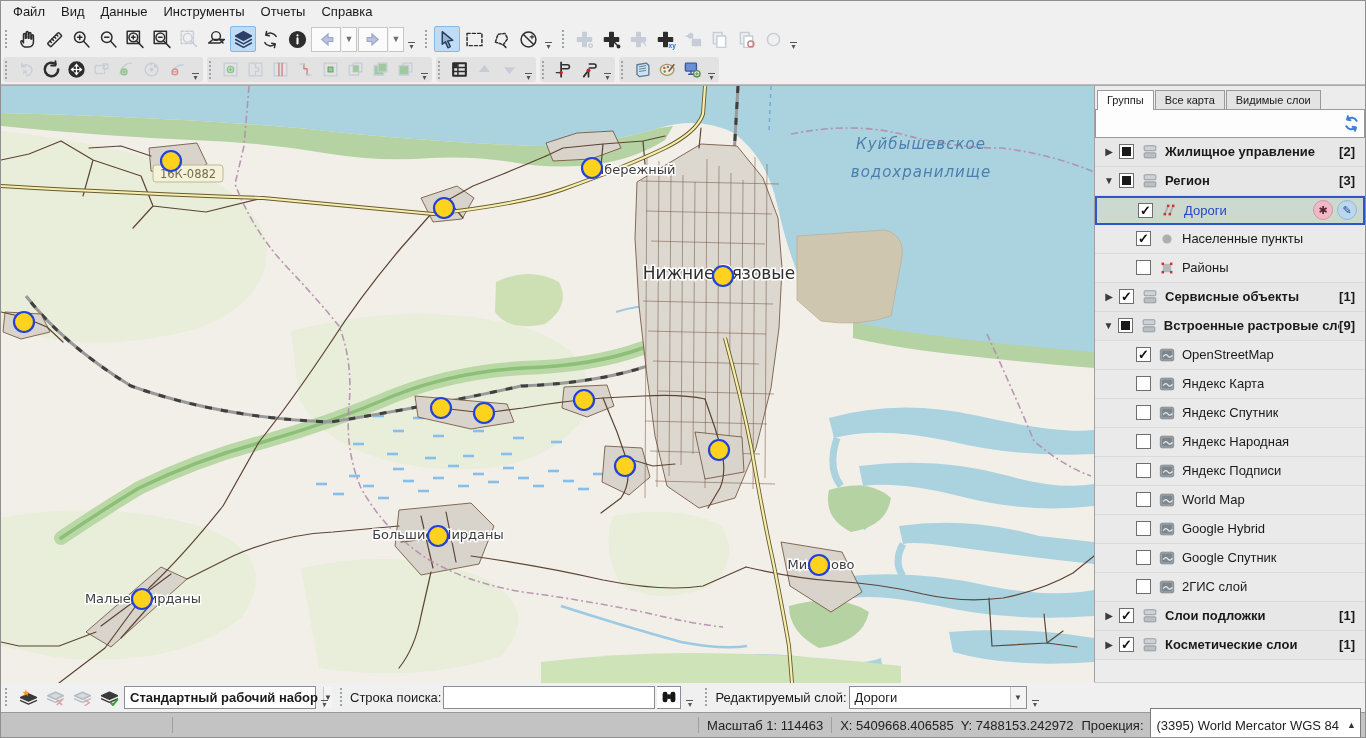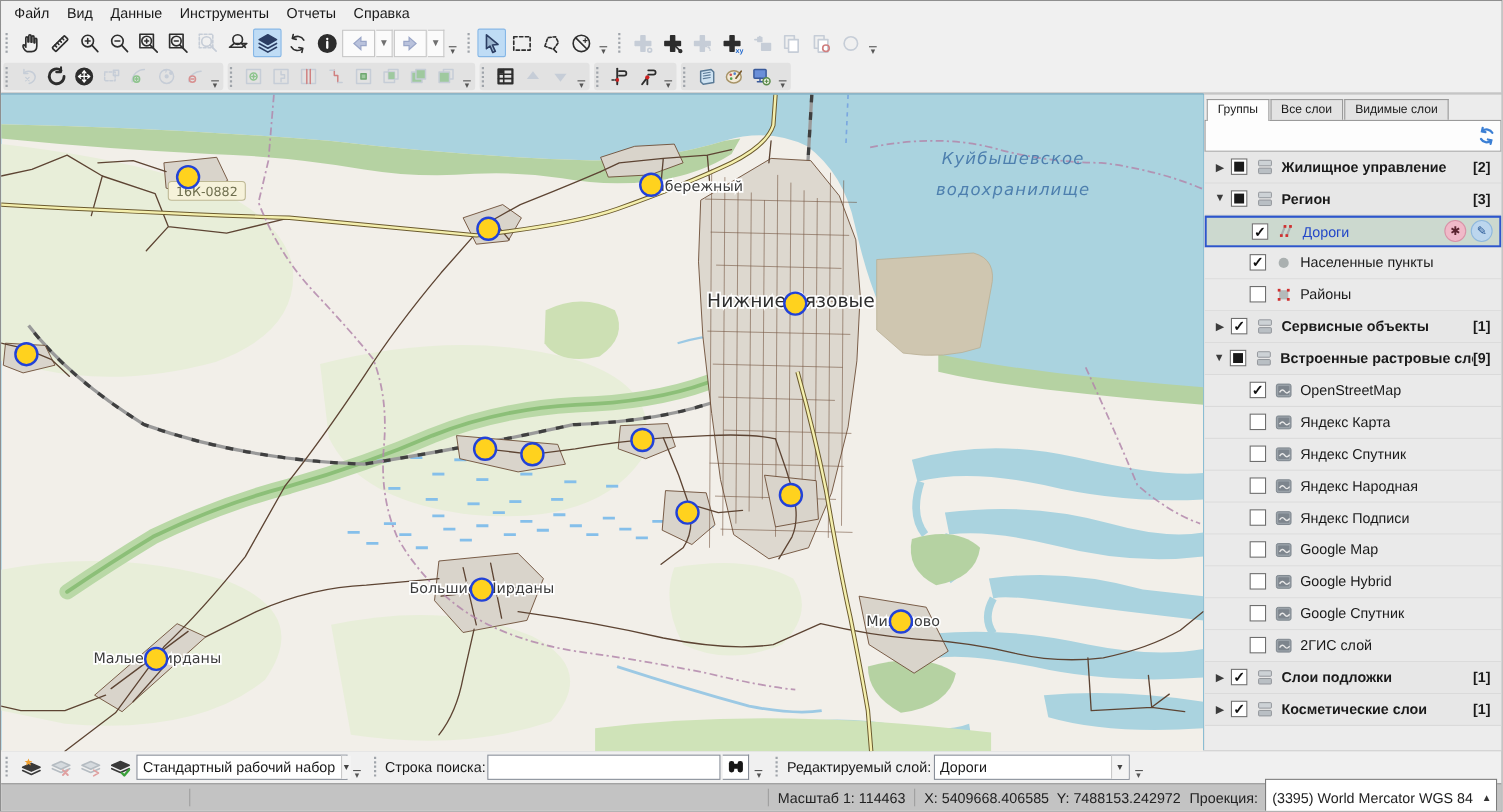--- a/index.html
+++ b/index.html
@@ -650,21 +650,21 @@
             <circle cx="437" cy="450" r="10" fill="#ffd21e" stroke="#2242d8" stroke-width="2.2"></circle>
             <circle cx="141" cy="513" r="10" fill="#ffd21e" stroke="#2242d8" stroke-width="2.2"></circle>
             <circle cx="818" cy="479" r="10" fill="#ffd21e" stroke="#2242d8" stroke-width="2.2"></circle>
           </g>
       </svg>
     </div>
     <div class="splitter"></div>
     <div class="panel">
       <div class="tabs" id="tabs">
           <span class="tab active">Группы</span>
-          <span class="tab">Все слои</span>
+          <span class="tab">Все карта</span>
           <span class="tab">Видимые слои</span>
         </div>
       <div class="filterrow">
         <input id="filterinput" value="" style="">
         <span class="refreshbtn">
           <svg viewBox="0 0 24 24" width="19" height="19" fill="none" stroke="#3b7fd4" stroke-width="2.6" stroke-linecap="round">
             <path d="M18.5 8.5 A7.5 7.5 0 0 0 7 6.5"></path>
               <path d="M7.5 2.8 L6.6 6.9 L10.6 7.8"></path>
             <path d="M5.5 15.5 A7.5 7.5 0 0 0 17 17.5"></path>
               <path d="M16.5 21.2 L17.4 17.1 L13.4 16.2"></path>
@@ -848,21 +848,21 @@
             <span class="noexp"></span>
             <span class="indent"></span>
             <span class="cbx"></span>
             <span class="licon">
               <svg viewBox="0 0 24 24">
                 <rect x="4" y="5" width="16" height="14" rx="2" fill="#99a1a8" stroke="#7a828a"></rect>
                 <rect x="6" y="7" width="12" height="10" rx="1" fill="#7d858d"></rect>
                 <path d="M7.5 14 Q10.5 9.5 13 13 T18.5 12.5" stroke="#e8e8e8" stroke-width="1.6" fill="none"></path>
               </svg>
             </span>
-            <span class="tlabel">Google Map</span>
+            <span class="tlabel">World Map</span>
           </div>
           <div class="trow layer">
             <span class="noexp"></span>
             <span class="indent"></span>
             <span class="cbx"></span>
             <span class="licon">
               <svg viewBox="0 0 24 24">
                 <rect x="4" y="5" width="16" height="14" rx="2" fill="#99a1a8" stroke="#7a828a"></rect>
                 <rect x="6" y="7" width="12" height="10" rx="1" fill="#7d858d"></rect>
                 <path d="M7.5 14 Q10.5 9.5 13 13 T18.5 12.5" stroke="#e8e8e8" stroke-width="1.6" fill="none"></path>
@@ -954,21 +954,21 @@
             </svg>
           </span>
           <span class="tbico ic-on">
             <svg viewBox="0 0 24 24">
               <path d="M12 6 21 10 12 14 3 10 Z" fill="#3a3a3a" stroke="#3a3a3a"></path>
               <path d="M21 13.5 12 17.5 3 13.5" stroke="#3a3a3a"></path>
               <path d="M13.5 18 16 20.5 21 14.5" stroke="#3aa03a" stroke-width="2.4"></path>
             </svg>
           </span>
         </span>
-      <div class="combo" style="width:192px;">
+      <div class="combo" style="width:192px;font-weight:bold;">
         <span class="val" style="flex:1;">Стандартный рабочий набор</span>
         <span class="dd">▼</span>
       </div>
       <span class="overflow">
           <i></i>
           <b>▾</b>
         </span>
     </div>
     <div class="bbgroup">
       <span class="handle"></span>

